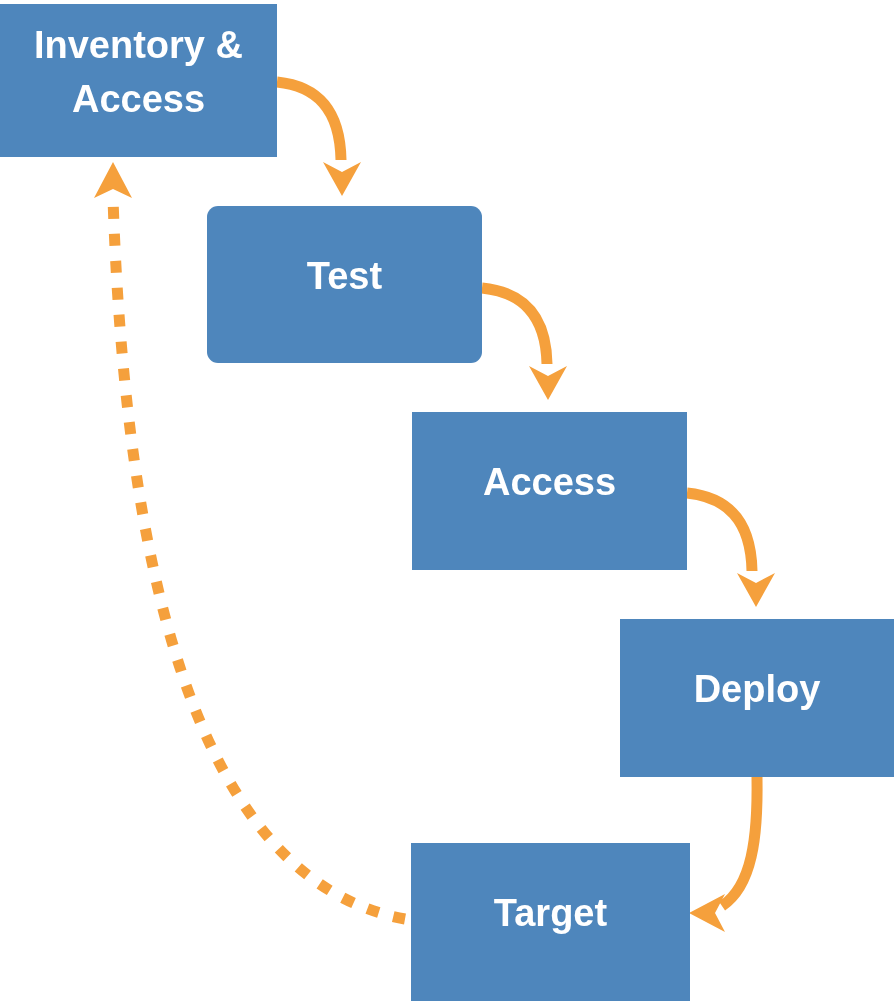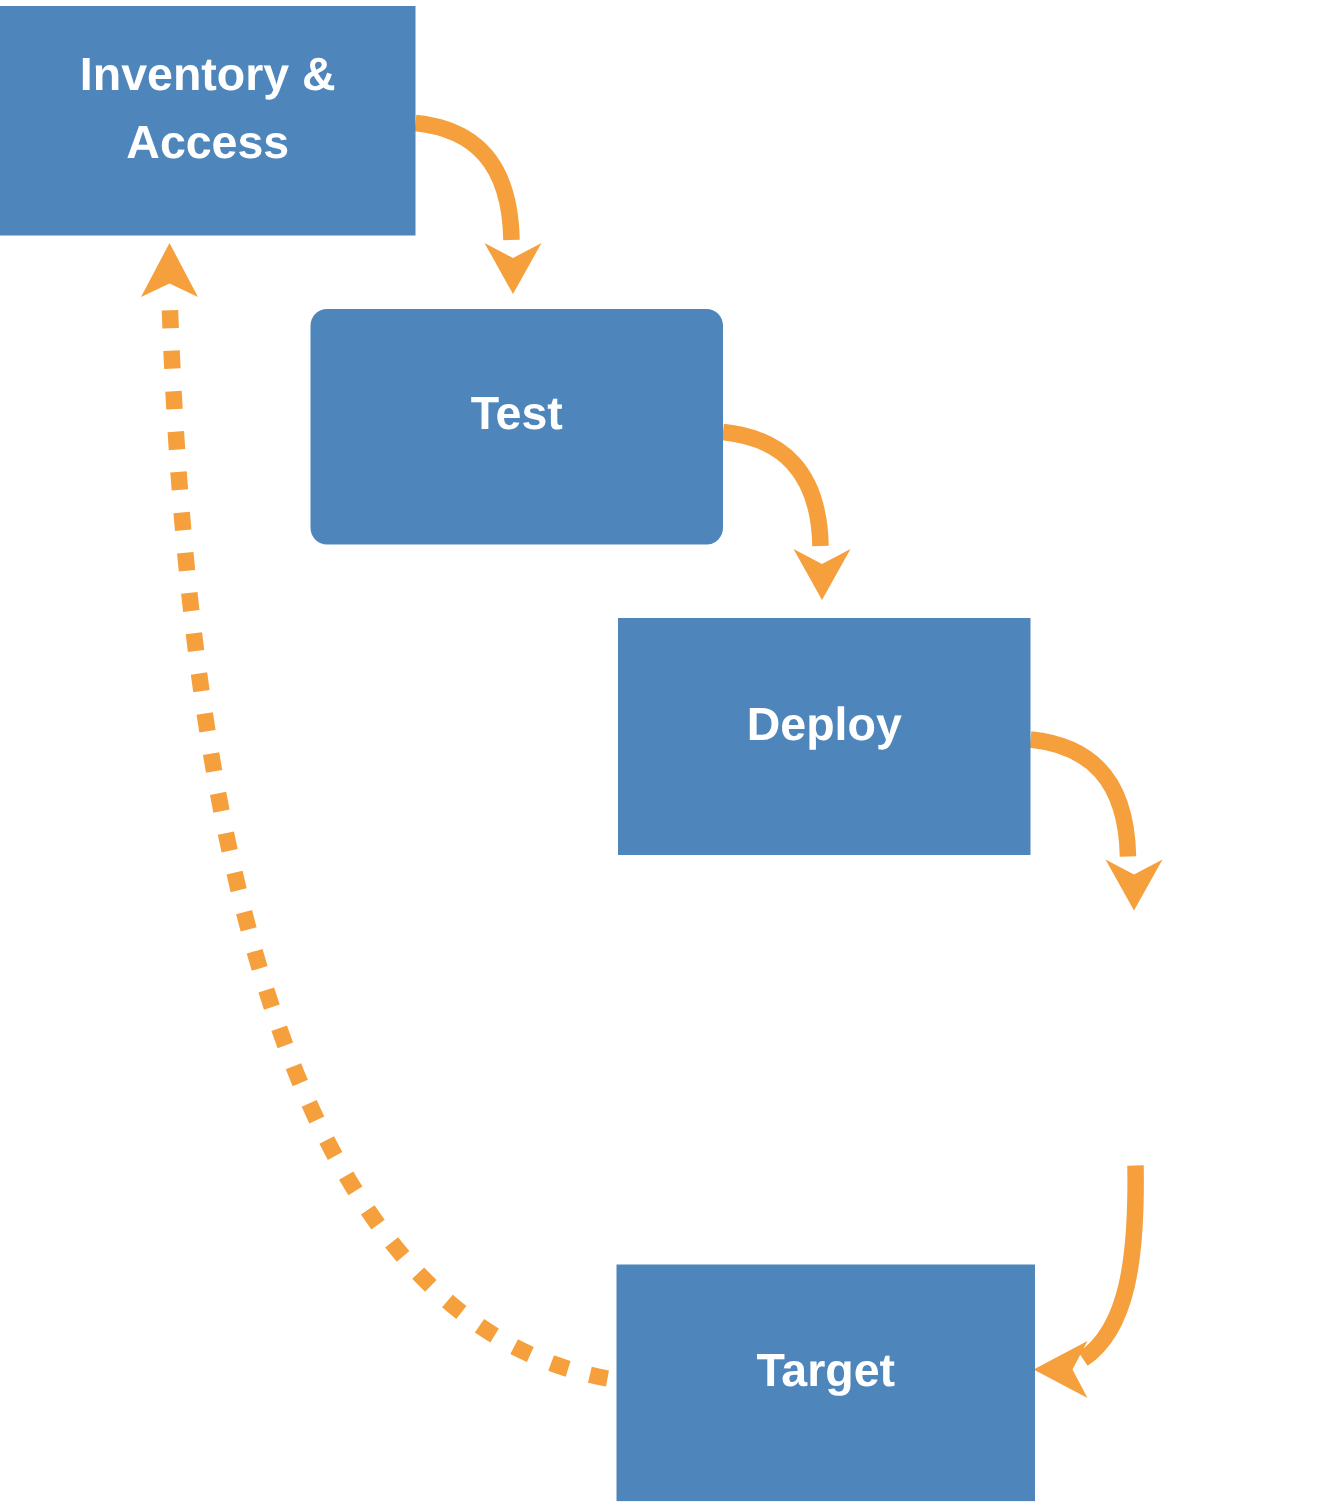--- a/index.html
+++ b/index.html
@@ -17,21 +17,21 @@
   }
   .node {
     position: absolute;
     background: var(--node-fill, #4E86BC);
     color: var(--node-text, #ffffff);
     display: flex;
     align-items: center;
     justify-content: center;
     text-align: center;
     font-weight: bold;
-    font-size: 31px;
+    font-size: 38px;
     line-height: 1.42;
     box-sizing: border-box;
     padding: 0 14px 16px 14px;
   }
   #node-inventory-access { left: 0px;   top: 4px;   width: 277px; height: 153px; }
   #node-test             { left: 207px; top: 206px; width: 275px; height: 157px; border-radius: 11px; }
   #node-target           { left: 412px; top: 412px; width: 275px; height: 158px; }
   #node-deploy           { left: 620px; top: 619px; width: 274px; height: 158px; }
   #node-report           { left: 411px; top: 843px; width: 279px; height: 158px; }
   .edges-layer {
@@ -80,21 +80,24 @@
 
   <div class="node" id="node-inventory-access">
     <span>Inventory &amp; Access</span>
   </div>
 
   <div class="node" id="node-test">
     <span>Test</span>
   </div>
 
   <div class="node" id="node-target">
+    <span>Access</span>
+  </div>
+
+  <div class="node" id="node-deploy">
     <span>Deploy</span>
   </div>
-
 
   <div class="node" id="node-report">
     <span>Target</span>
   </div>
 
 </div>
 
 </body></html>

